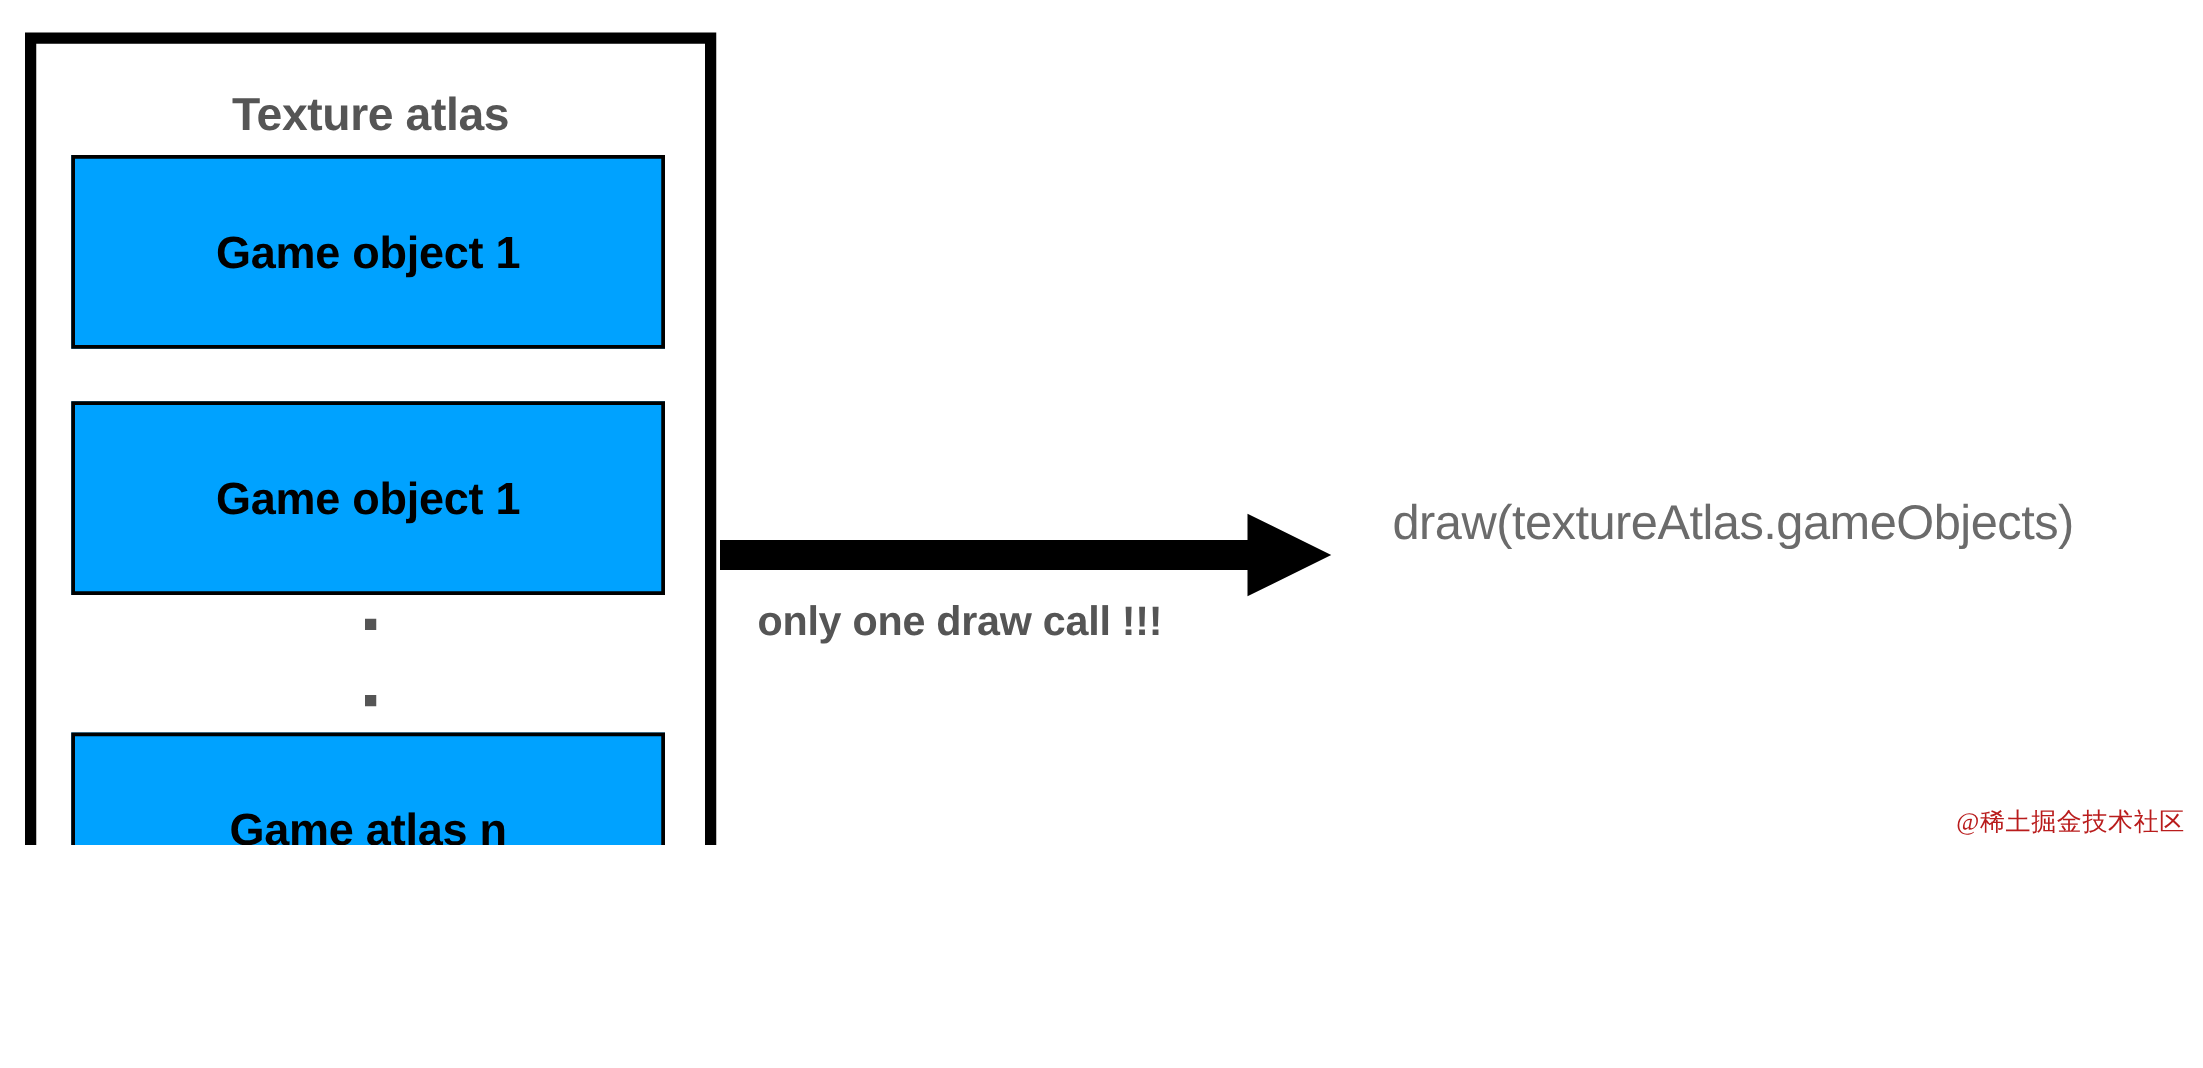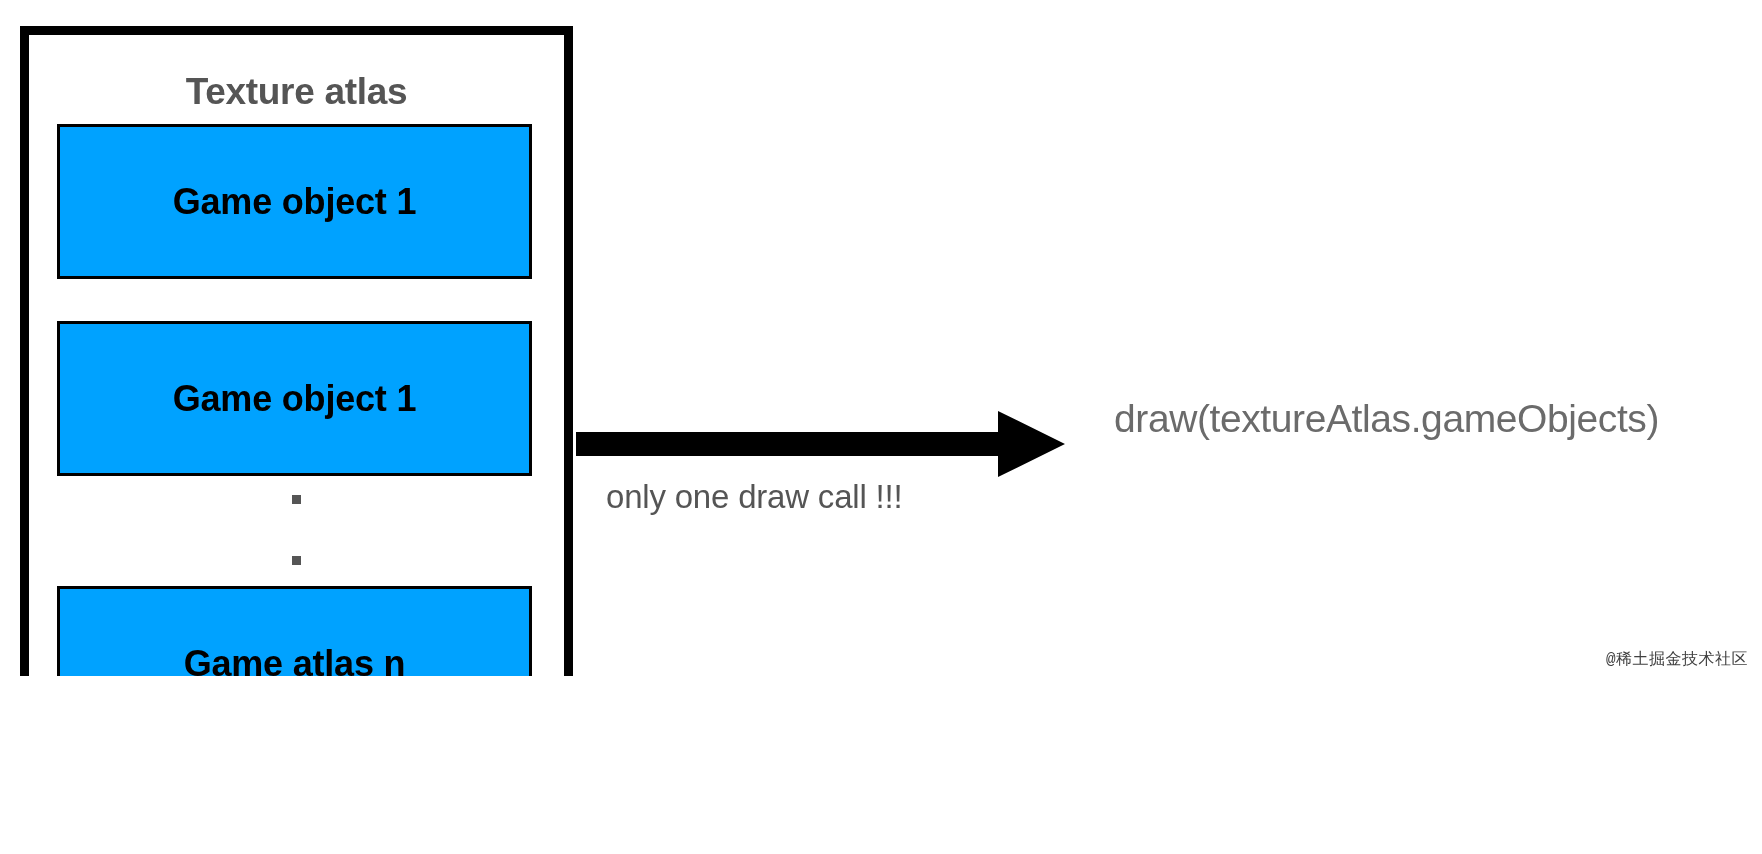--- a/index.html
+++ b/index.html
@@ -94,21 +94,21 @@
     width: 492px;
     height: 72px;
   }
   .arrow svg { display: block; }
 
   .arrow-caption {
     position: absolute;
     left: 606px;
     top: 480px;
     font-size: 33px;
-    font-weight: normal;
+    font-weight: bold;
     color: #555555;
     letter-spacing: -0.2px;
     line-height: 1;
     white-space: nowrap;
   }
 
   
   .call-text {
     position: absolute;
     left: 1114px;
@@ -119,26 +119,26 @@
     letter-spacing: -0.4px;
     line-height: 1;
     white-space: nowrap;
   }
 
   
   .watermark {
     position: absolute;
     right: 14px;
     bottom: 8px;
-    font-size: 16px;
-    color: #404040;
+    font-size: 20px;
+    color: #b91c1c;
     letter-spacing: 0.5px;
     line-height: 1;
     white-space: nowrap;
-    font-family: Liberation Mono, monospace;
+    font-family: Liberation Serif, serif;
   }
 </style>
 </head>
 <body>
 
 <div id="canvas">
 
   <div class="atlas-box">
 
     <div class="atlas-title">Texture atlas</div>

